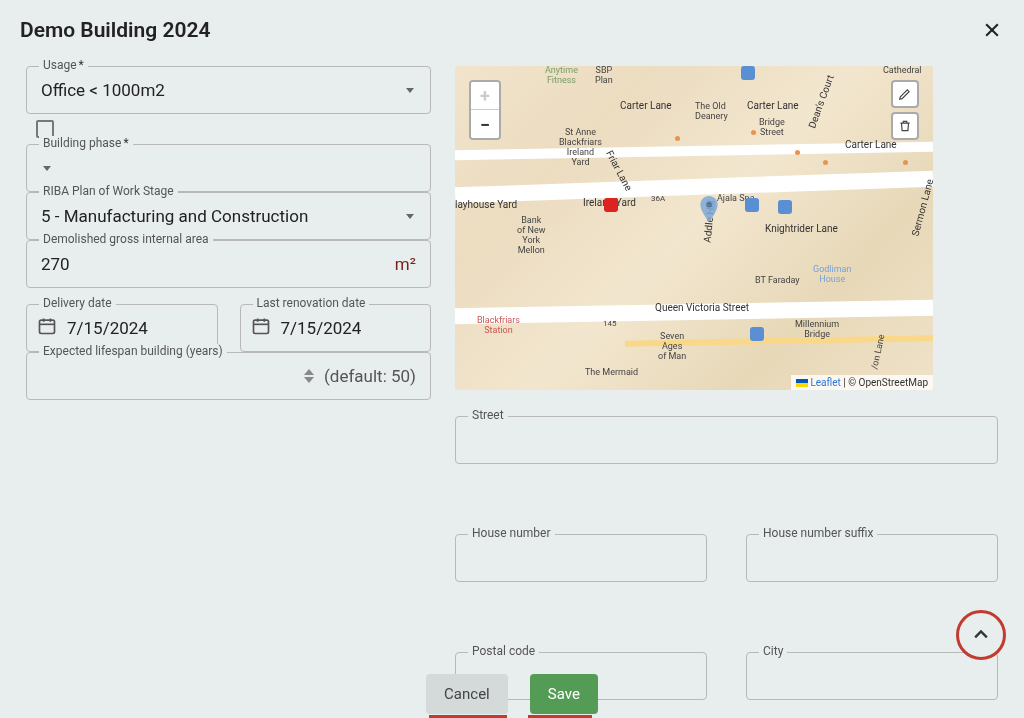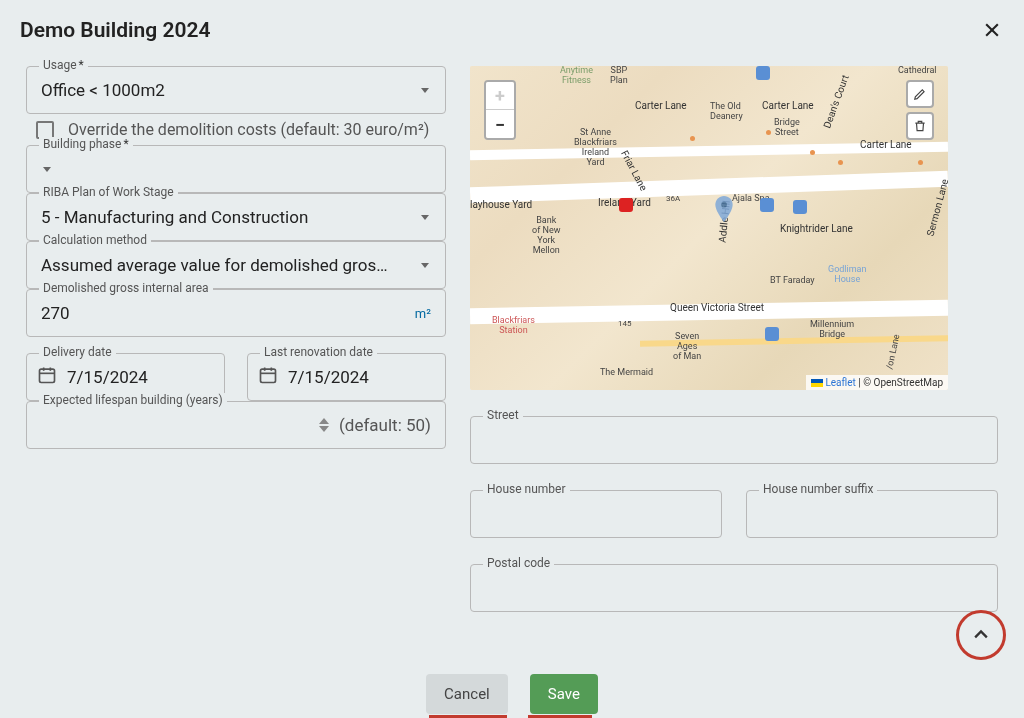--- a/index.html
+++ b/index.html
@@ -110,22 +110,22 @@
       height: 18px;
       border: 2px solid #777;
       border-radius: 2px;
       cursor: pointer;
     }
     .checkbox-label {
       font-size: 16px;
       color: #555;
     }
     .unit-suffix {
-      font-size: 13px;
-      color: #0369a1;
+      font-size: 17px;
+      color: #7f1d1d;
     }
     .two-col {
       display: flex;
       gap: 22px;
       margin-top: 16px;
     }
     .two-col .field {
       flex: 1;
     }
     .date-field {
@@ -283,21 +283,22 @@
       display: inline-block;
       width: 12px;
       height: 8px;
       background: linear-gradient(to bottom, #0057b7 50%, #ffd700 50%);
       margin-right: 2px;
       vertical-align: middle;
     }
     
     .addr-row {
       display: flex;
-      gap: 24px;
+      gap: 39px;
+      margin-top: 44px;
     }
     .addr-row .field {
       flex: 1;
     }
     
     .footer {
       position: absolute;
       bottom: 0;
       left: 0;
       right: 0;
@@ -389,21 +390,20 @@
       <div class="field-value">Office &lt; 1000m2</div>
       <span class="dropdown-icon">
         <svg viewBox="0 0 12 12">
             <polygon points="2,4 10,4 6,9" fill="#666"></polygon>
           </svg>
       </span>
     </div>
 
     <div class="checkbox-row">
       <div class="checkbox"></div>
-      <div class="checkbox-label">Override the demolition costs (default: 30 euro/m²)</div>
     </div>
 
     <div class="field">
       <span class="field-label">
         <span>Building phase</span><span class="asterisk">*</span>
       </span>
       <span class="dropdown-icon">
         <svg viewBox="0 0 12 12">
             <polygon points="2,4 10,4 6,9" fill="#666"></polygon>
           </svg>
@@ -413,29 +413,20 @@
     <div class="field">
       <span class="field-label">RIBA Plan of Work Stage</span>
       <div class="field-value">5 - Manufacturing and Construction</div>
       <span class="dropdown-icon">
         <svg viewBox="0 0 12 12">
             <polygon points="2,4 10,4 6,9" fill="#666"></polygon>
           </svg>
       </span>
     </div>
 
-    <div class="field">
-      <span class="field-label">Calculation method</span>
-      <div class="field-value">Assumed average value for demolished gros…</div>
-      <span class="dropdown-icon">
-        <svg viewBox="0 0 12 12">
-            <polygon points="2,4 10,4 6,9" fill="#666"></polygon>
-          </svg>
-      </span>
-    </div>
 
     <div class="field">
       <span class="field-label">Demolished gross internal area</span>
       <input class="field-value" value="270" style="">
       <span class="unit-suffix">m²</span>
     </div>
 
     <div class="two-col">
       <div class="field date-field">
         <span class="field-label">Delivery date</span>
@@ -586,20 +577,24 @@
         <span class="field-label">House number suffix</span>
         <input class="field-value" value="" style="">
       </div>
     </div>
 
     <div class="addr-row">
       <div class="field">
         <span class="field-label">Postal code</span>
         <input class="field-value" value="" style="">
       </div>
+      <div class="field">
+        <span class="field-label">City</span>
+        <input class="field-value" value="" style="">
+      </div>
     </div>
   </div>
 </div>
 
 <div class="fab">
   <svg viewBox="0 0 12 8" fill="none" stroke="#333" stroke-width="2">
       <polyline points="1,6 6,1 11,6"></polyline>
     </svg>
 </div>
 

